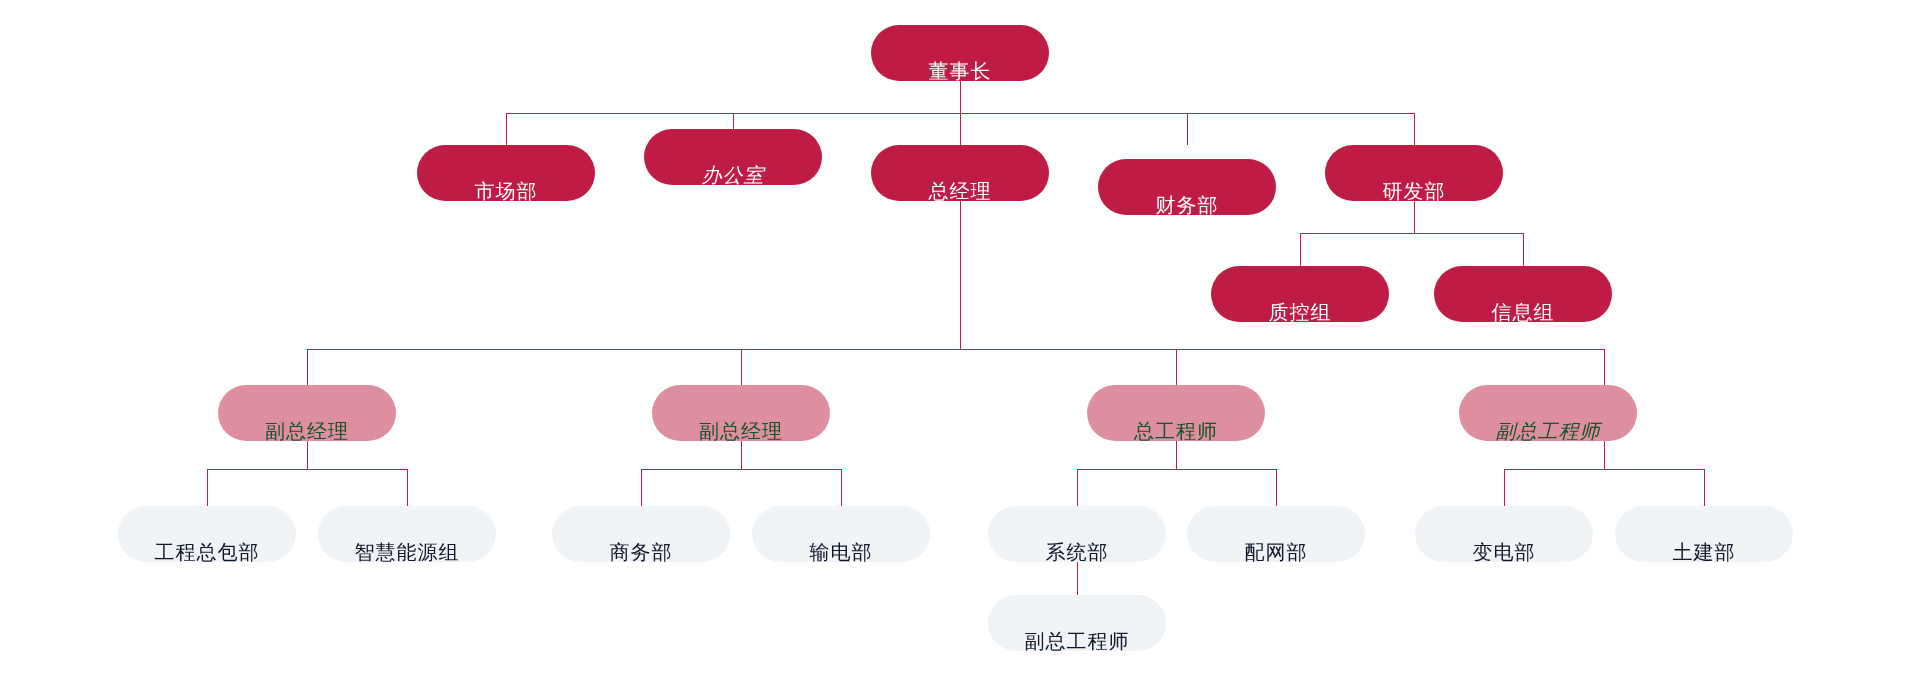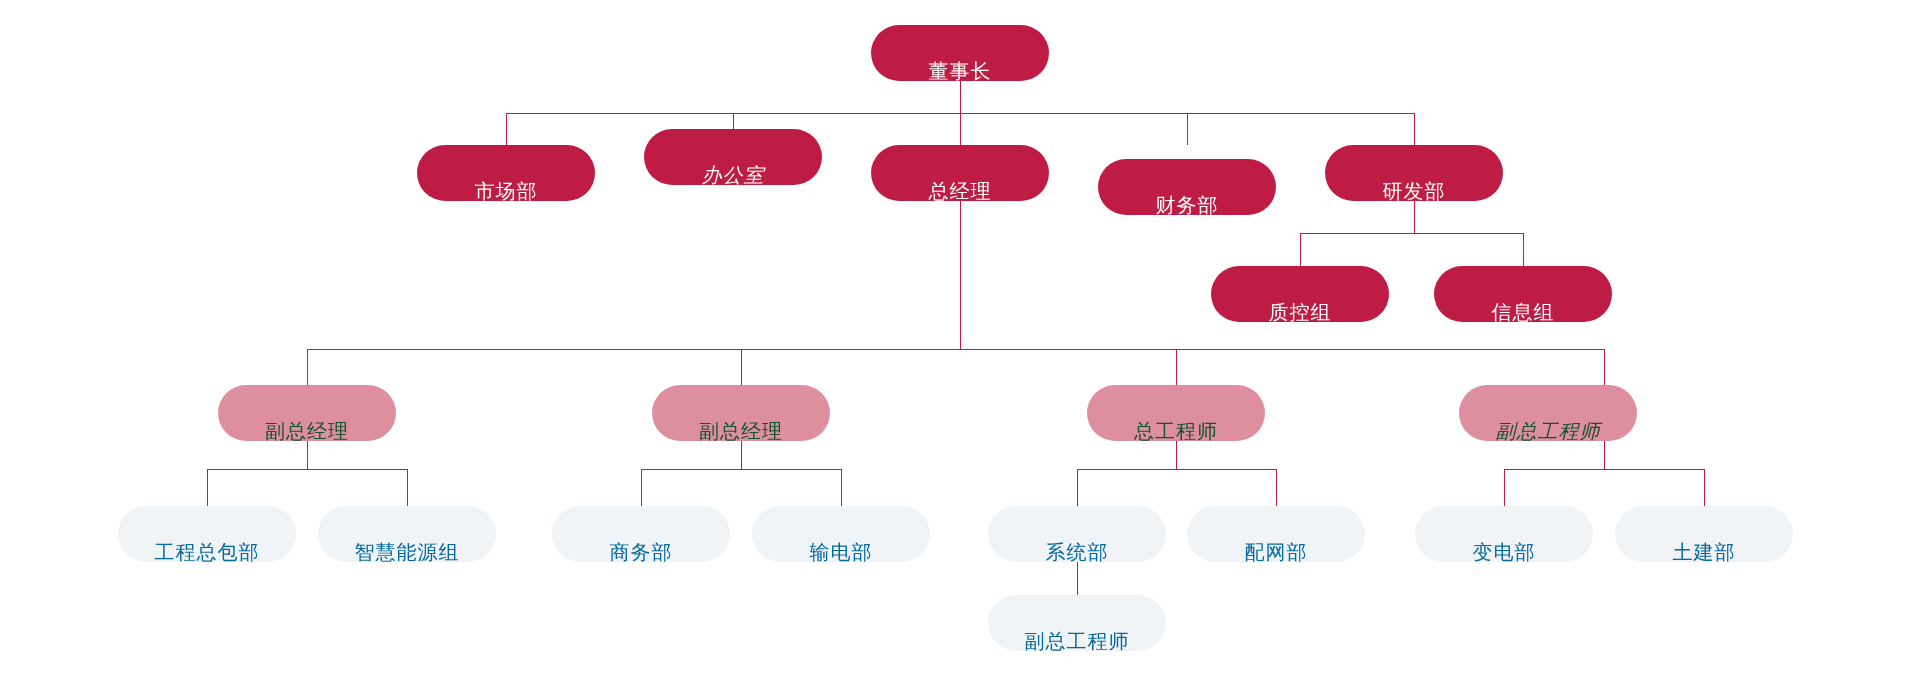--- a/index.html
+++ b/index.html
@@ -38,21 +38,21 @@
     letter-spacing: 1px;
     line-height: 1;
     white-space: nowrap;
     margin-top: 36px;
   }
   .org-node.style-dark  { background: #be1c44; }
   .org-node.style-dark .node-label { color: #ffffff; }
   .org-node.style-mid   { background: #dd8fa0; }
   .org-node.style-mid .node-label { color: #14532d; }
   .org-node.style-light { background: #f0f4f7; }
-  .org-node.style-light .node-label { color: #0369a1; }
+  .org-node.style-light .node-label { color: #0f172a; }
 </style>
 </head>
 <body>
 
 <div id="canvas">
   <svg id="connector-svg" xmlns="http://www.w3.org/2000/svg" shape-rendering="crispEdges">
       <line x1="960" y1="81" x2="960" y2="113" stroke="#be1c44" stroke-width="1"></line>
       <line x1="506" y1="113" x2="1414" y2="113" stroke="#be1c44" stroke-width="1"></line>
       <line x1="506" y1="113" x2="506" y2="145" stroke="#be1c44" stroke-width="1"></line>
       <line x1="733" y1="113" x2="733" y2="145" stroke="#be1c44" stroke-width="1"></line>

